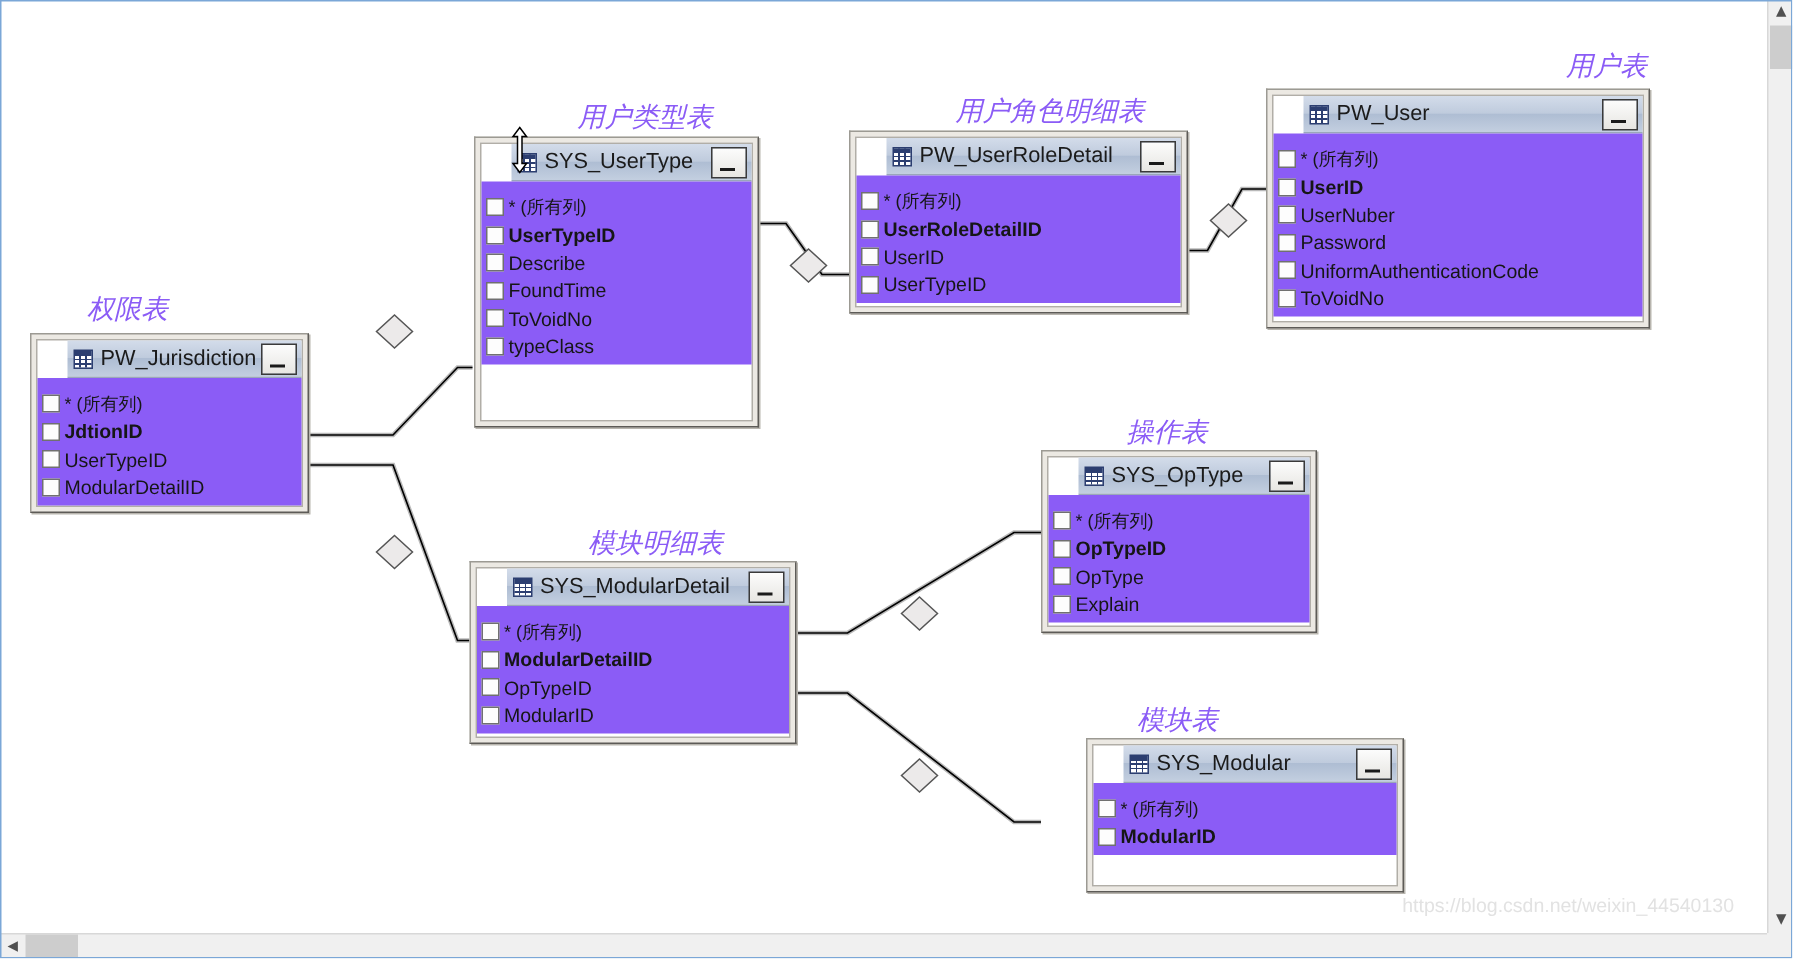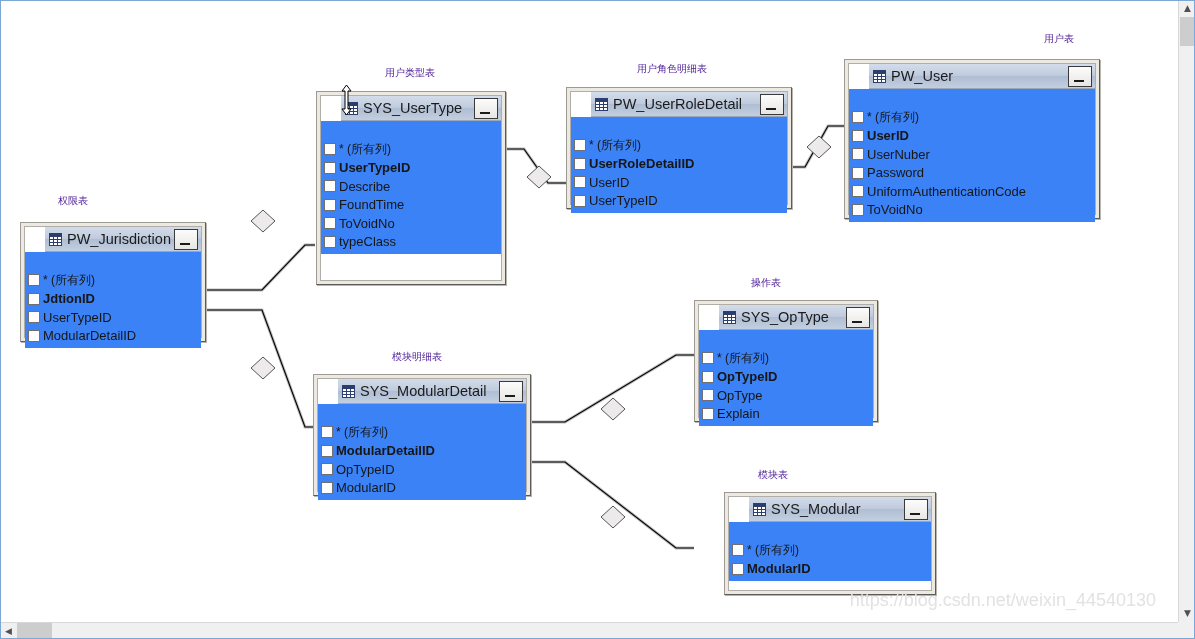--- a/index.html
+++ b/index.html
@@ -90,22 +90,22 @@
     margin-right: 1px;
   }
   .min-btn::after {
     content: "";
     position: absolute;
     left: 5px; bottom: 4px;
     width: 10px; height: 2px;
     background: #1a1a1a;
   }
   .tbl-body {
-    padding: 19px 2px 3px 3px;
-    background: #3b82f6;
+    padding: 8px 2px 3px 3px;
+    background: #8b5cf6;
   }
   .fld {
     display: flex;
     align-items: center;
     height: 18.5px;
     font-size: 13px;
     color: #161616;
     white-space: nowrap;
   }
   .cb {
@@ -116,40 +116,41 @@
     background: #fdfdfd;
     margin-right: 3px;
     box-sizing: border-box;
   }
   .fld.pk .fld-name { font-weight: bold; }
   .fld-name { line-height: 15px; }
   .fld.star .fld-name { font-size: 12px; }
   
   .cap {
     position: absolute;
-    color: #4c1d95;
-    font-size: 10px;
+    color: #8b5cf6;
+    font-size: 18px;
     font-family: "DejaVu Sans", sans-serif;
     white-space: nowrap;
+    font-style: italic;
   }
   
   #resize-cursor {
     position: absolute;
     left: 339px;
     top: 84px;
     width: 15px;
     height: 32px;
   }
   
   #watermark {
     position: absolute;
     right: 22px;
     bottom: 11px;
     color: #e2e2e2;
-    font-size: 18px;
+    font-size: 13px;
     white-space: nowrap;
     font-family: "Liberation Sans", sans-serif;
   }
   
   #vscroll {
     position: absolute;
     right: 0; top: 0;
     width: 17px;
     height: 622px;
     background: #f0f0f0;

